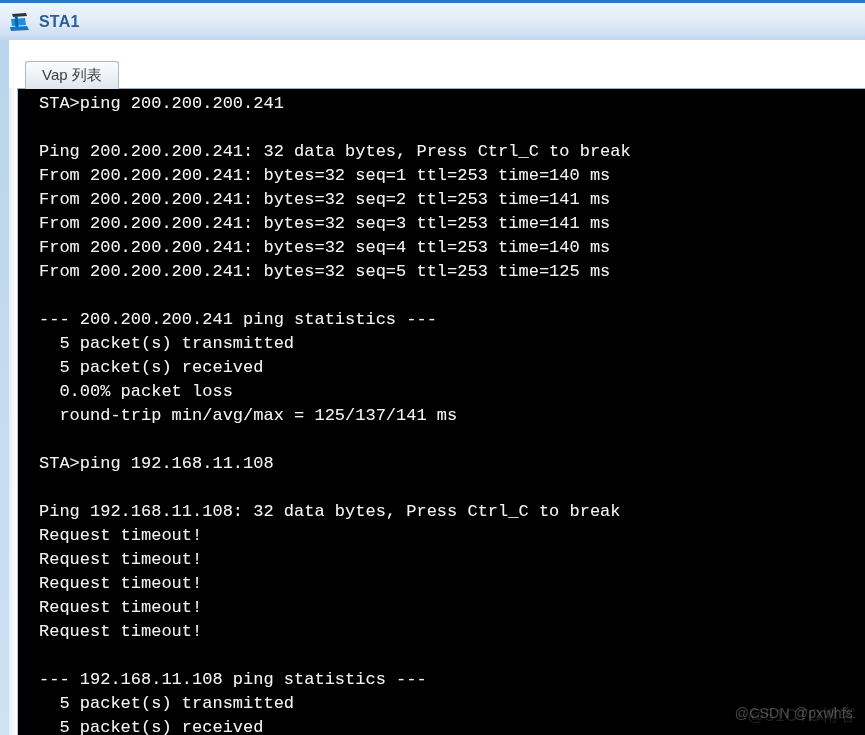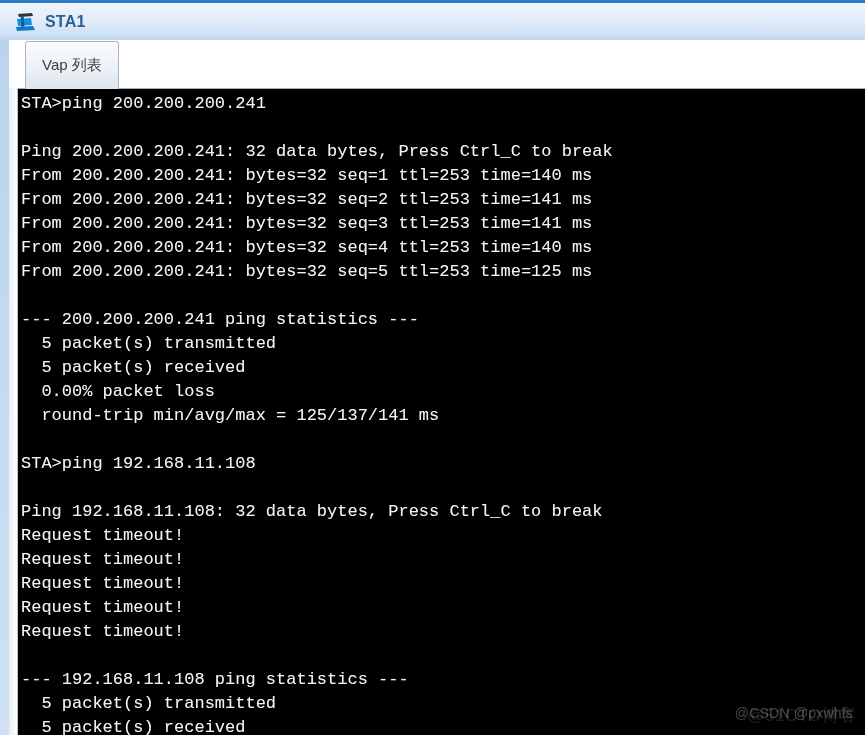--- a/index.html
+++ b/index.html
@@ -29,21 +29,21 @@
   .titlebar {
     position: absolute;
     left: 0; top: 0;
     width: 865px;
     height: 40px;
     box-sizing: border-box;
     border-top: 3px solid #2b79c2;
     background: linear-gradient(to bottom, #eef4fb 0%, #e4eef9 42%, #cfe0f2 85%, #bcd5ee 100%);
     display: flex;
     align-items: center;
-    padding-left: 14px;
+    padding-left: 8px;
   }
   .title-icon {
     width: 24px;
     height: 24px;
     position: relative;
     flex: 0 0 auto;
     margin-right: 7px;
     margin-top: 2px;
   }
   .title-icon svg { display: block; }
@@ -81,21 +81,21 @@
     position: absolute;
     left: 16px;
     top: 13px;
     height: 36px;
     display: flex;
     align-items: flex-end;
     z-index: 4;
   }
   .tab {
     box-sizing: border-box;
-    height: 48px;
+    height: 28px;
     padding: 0 16px;
     display: flex;
     align-items: center;
     justify-content: center;
     font-size: 15px;
     color: #3e3e3e;
     border: 1px solid #a9b7c6;
     border-bottom: none;
     border-radius: 3px 3px 0 0;
     background: linear-gradient(to bottom, #fbfcfe 0%, #eef2f7 50%, #dde5ee 100%);
@@ -120,21 +120,21 @@
     background: #000000;
     border-top: 1px solid #9fb0c2;
     box-sizing: border-box;
     overflow: hidden;
   }
   .terminal {
     position: absolute;
     left: 0; top: 0;
     width: 847px;
     height: 647px;
-    padding: 3px 0 0 3px;
+    padding: 3px 0 0 21px;
     box-sizing: border-box;
     background: #000000;
     color: #f2f2f2;
     font-family: "Liberation Mono", "DejaVu Sans Mono", monospace;
     font-size: 17px;
     line-height: 24px;
     white-space: pre;
     letter-spacing: 0px;
     overflow: hidden;
   }

